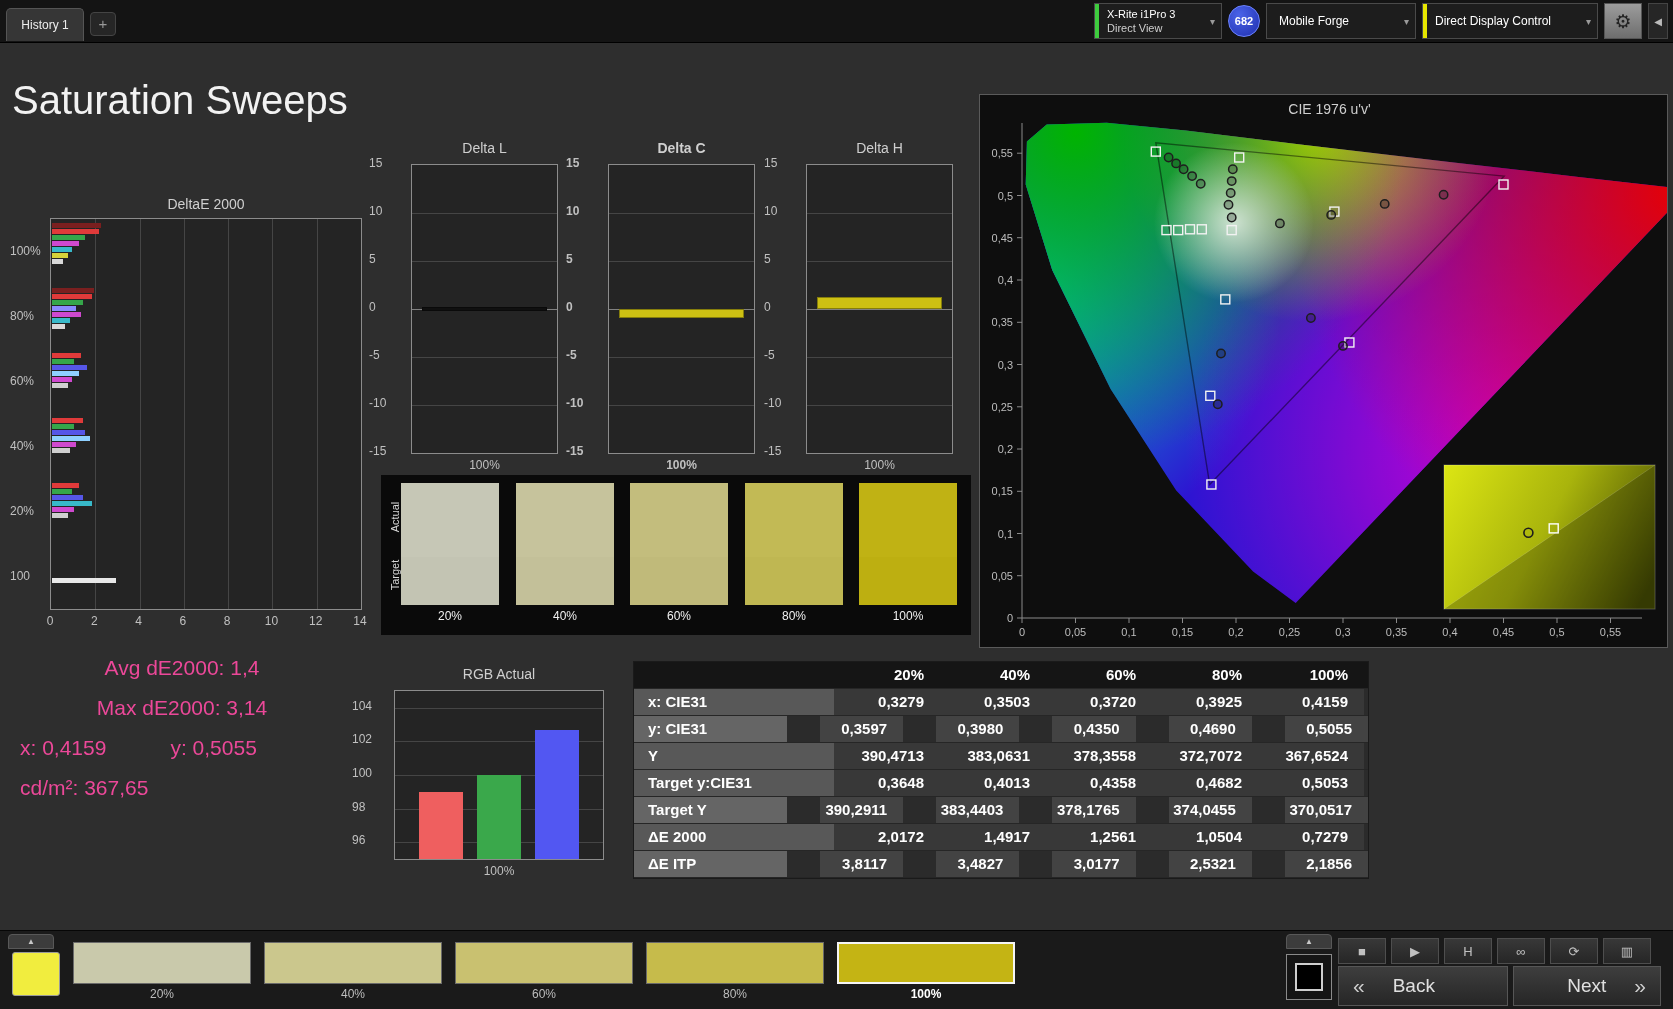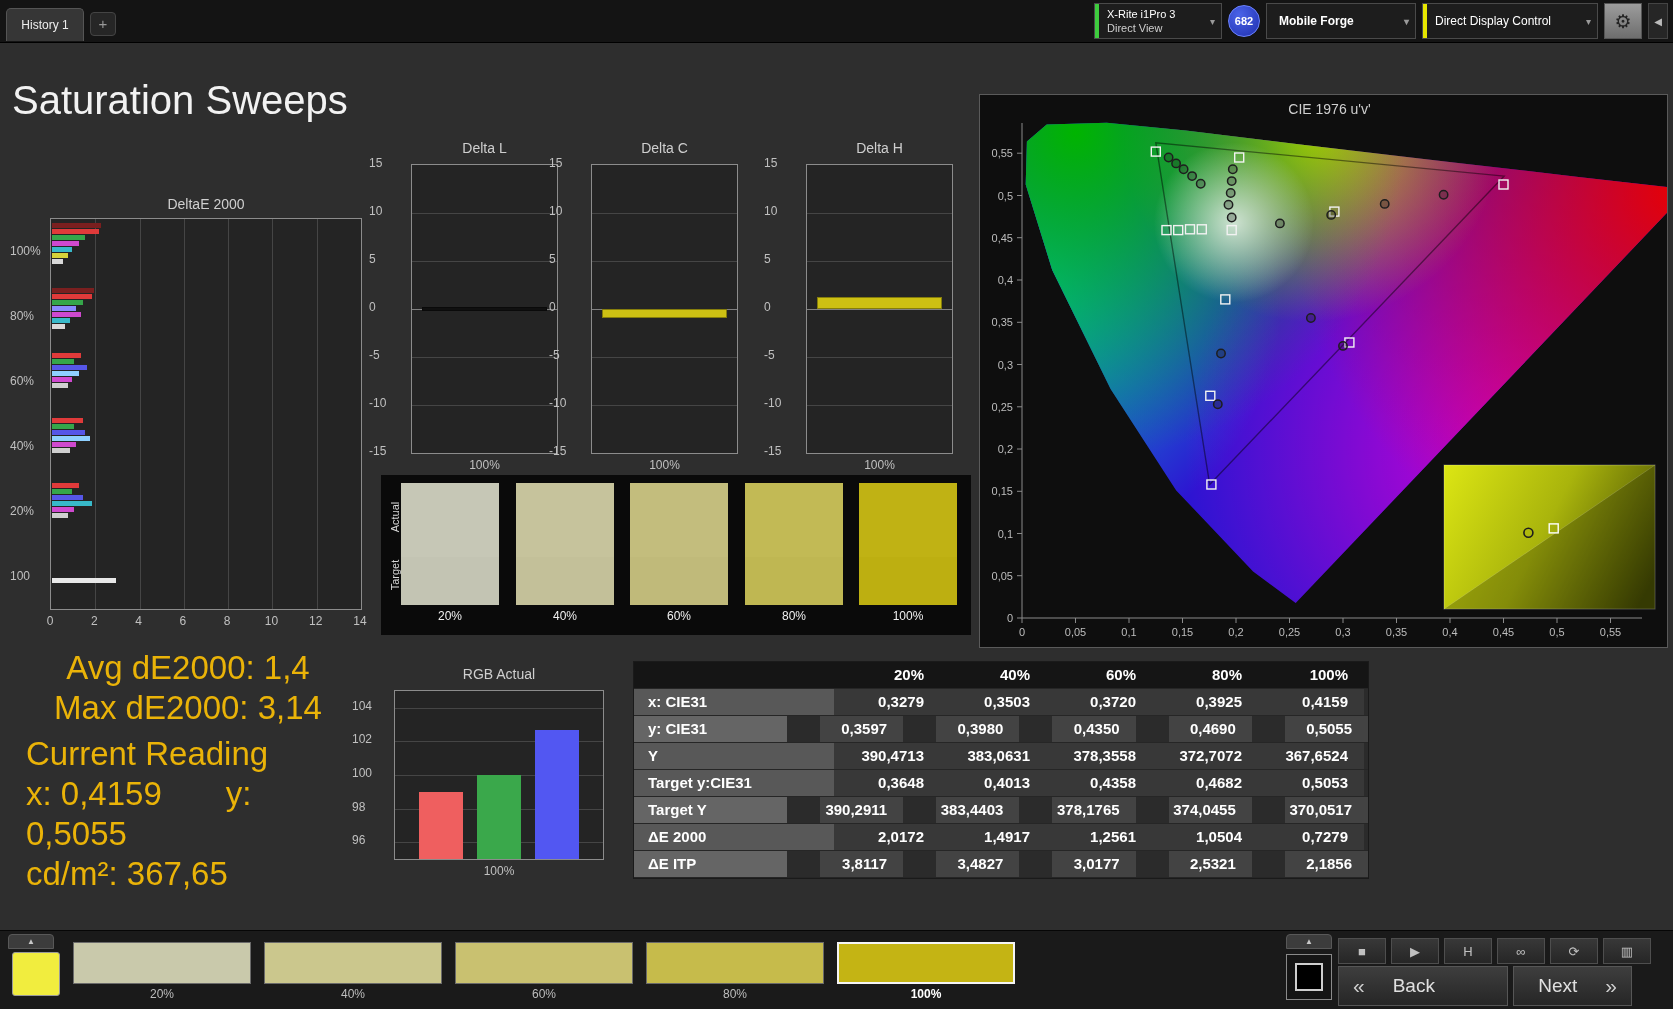--- a/index.html
+++ b/index.html
@@ -36,21 +36,21 @@
   .xtick{position:absolute;font-size:12px;color:#c0c0c0;transform:translateX(-50%);}
   .hbar{position:absolute;}
   .xlabel{position:absolute;text-align:center;font-size:12px;color:#c0c0c0;}
   
   #sat-strip{background:#0a0a0a;}
   .rot{position:absolute;left:-16px;width:60px;text-align:center;transform:rotate(-90deg);font-size:11px;color:#d8d8d8;}
   .sat-sw{position:absolute;top:8px;width:98px;height:122px;}
   .sat-sw div{width:100%;}
   .sat-label{position:absolute;text-align:center;font-size:12px;color:#f0f0f0;}
   
-  .readings{position:absolute;left:16px;top:648px;width:344px;font-size:33px;color:#eab308;}
+  .readings{position:absolute;left:10px;top:648px;width:344px;font-size:21px;color:#ec4899;}
   .r-c{text-align:center;line-height:40px;}
   .r-h{padding-left:10px;line-height:40px;margin-top:6px;}
   .r-l{padding-left:10px;line-height:40px;}
   .sp{margin-left:64px;}
   
   .tbl{position:absolute;left:633px;top:661px;width:736px;border:1px solid #1a1a1a;box-sizing:border-box;
        font-weight:700;font-size:15px;background:#2b2b2b;}
   .trow{display:flex;height:26px;line-height:26px;border-bottom:1px solid #262626;}
   .trow.th{background:#151515;}
   .tlabel{width:200px;padding-left:14px;box-sizing:border-box;color:#fff;}
@@ -73,42 +73,42 @@
   .bb-swatch.sel .c{border:2px solid #f5f5f5;}
   .bb-swatch.sel .l{color:#fff;font-weight:700;}
   .bb-icon{position:absolute;top:7px;width:48px;height:26px;background:linear-gradient(#383838,#262626);border:1px solid #4e4e4e;
        box-sizing:border-box;color:#c0c0c0;font-size:13px;display:flex;align-items:center;justify-content:center;}
   .bb-black{position:absolute;left:1286px;top:23px;width:46px;height:46px;background:#151515;border:1px solid #8a8a8a;
        display:flex;align-items:center;justify-content:center;box-sizing:border-box;}
   .bb-black-inner{width:24px;height:24px;background:#000;border:2px solid #cfcfcf;}
   .bb-btn{position:absolute;top:35px;height:40px;background:linear-gradient(#3e3e3e,#262626);border:1px solid #565656;
        box-sizing:border-box;display:flex;align-items:center;color:#e0e0e0;font-size:19px;}
   .bb-back{left:1338px;width:170px;padding-left:14px;gap:28px;}
-  .bb-next{left:1513px;width:119px;justify-content:flex-end;padding-right:14px;gap:28px;text-align:right;}
+  .bb-next{left:1513px;width:148px;justify-content:flex-end;padding-right:14px;gap:28px;text-align:right;}
   .bb-chev{font-size:21px;color:#cfcfcf;}
 </style>
 </head>
 <body>
 
 <div id="app">
 
   <div class="topbar">
     <div class="tab">History 1</div>
     <div class="tab-add">+</div>
     <div class="tb-right">
       <div class="dd" style="width:128px;">
         <span class="stripe" id="meter-stripe" style="background: rgb(62, 204, 62);"></span>
         <span class="dd-lines">
           <span>X-Rite i1Pro 3</span>
           <span style="color:#cfcfcf;">Direct View</span>
         </span>
         <span class="chev">▾</span>
       </div>
       <div class="badge">682</div>
-      <div class="dd" style="width:150px;font-weight:bold;">
+      <div class="dd" style="width:150px;">
         <span class="dd-label">Mobile Forge</span>
         <span class="chev">▾</span>
       </div>
       <div class="dd" style="width:176px;">
         <span class="stripe" id="display-stripe" style="background: rgb(230, 230, 0);"></span>
         <span class="dd-label">Direct Display Control</span>
         <span class="chev">▾</span>
       </div>
       <div class="gearbtn">⚙</div>
       <div class="collapsebtn">◀</div>
@@ -194,21 +194,21 @@
         <div class="ytick" style="top: 16px;">15</div>
         <div class="ytick" style="top: 64px;">10</div>
         <div class="ytick" style="top: 112px;">5</div>
         <div class="ytick" style="top: 160px;">0</div>
         <div class="ytick" style="top: 208px;">-5</div>
         <div class="ytick" style="top: 256px;">-10</div>
         <div class="ytick" style="top: 304px;">-15</div>
       </div>
     <div class="xlabel" style="left:42px;top:318px;width:147px;">100%</div>
   </div>
-  <div class="abs" style="left:549px;top:140px;width:200px;height:335px;">
+  <div class="abs" style="left:566px;top:140px;width:200px;height:335px;font-weight:bold;">
     <div class="chart-title" style="left:42px;width:147px;top:0;">Delta C</div>
     <div class="frame" id="delta_c-frame" style="left:42px;top:24px;width:147px;height:290px;">
         <div class="grid-h" style="top: 48px;"></div>
         <div class="grid-h" style="top: 96px;"></div>
         <div class="grid-h zero" style="top: 144px;"></div>
         <div class="grid-h" style="top: 192px;"></div>
         <div class="grid-h" style="top: 240px;"></div>
         <div class="hbar" style="left: 10px; width: 125px; top: 144px; height: 8.6px; background: rgb(205, 192, 19); box-shadow: rgba(0, 0, 0, 0.35) 0px 0px 0px 1px inset;"></div>
       </div>
     <div class="abs" id="delta_c-ylabels" style="left:0;top:0;width:36px;height:335px;">
@@ -410,21 +410,20 @@
             <line x1="464" y1="514" x2="675" y2="370" stroke="rgba(255,255,255,0.15)"></line>
             <circle cx="548.4" cy="437.7" r="4.5" fill="none" stroke="#1e1e1e" stroke-width="1.6"></circle>
             <rect x="569.2" y="428.9" width="9" height="9" fill="none" stroke="#ffffff" stroke-width="1.4"></rect>
           </g>
         </svg></div>
   </div>
 
   <div class="readings">
     <div class="r-c">Avg dE2000: 1,4</div>
     <div class="r-c">Max dE2000: 3,14</div>
-    <div class="r-h">Current Reading</div>
     <div class="r-l">
       <span>x: 0,4159</span><span class="sp">y: 0,5055</span>
     </div>
     <div class="r-l">cd/m²: 367,65</div>
   </div>
 
   <div class="abs" style="left:352px;top:666px;width:270px;height:228px;">
     <div class="chart-title" style="left:42px;width:210px;top:0;">RGB Actual</div>
     <div class="frame" id="rgb-frame" style="left:42px;top:24px;width:210px;height:170px;">
         <div class="grid-h" style="top: 16.8px;"></div>

